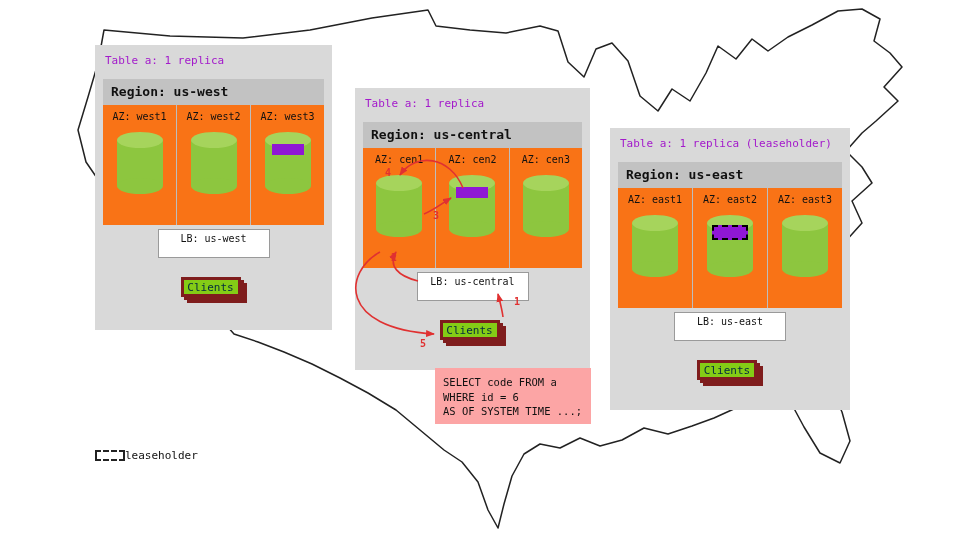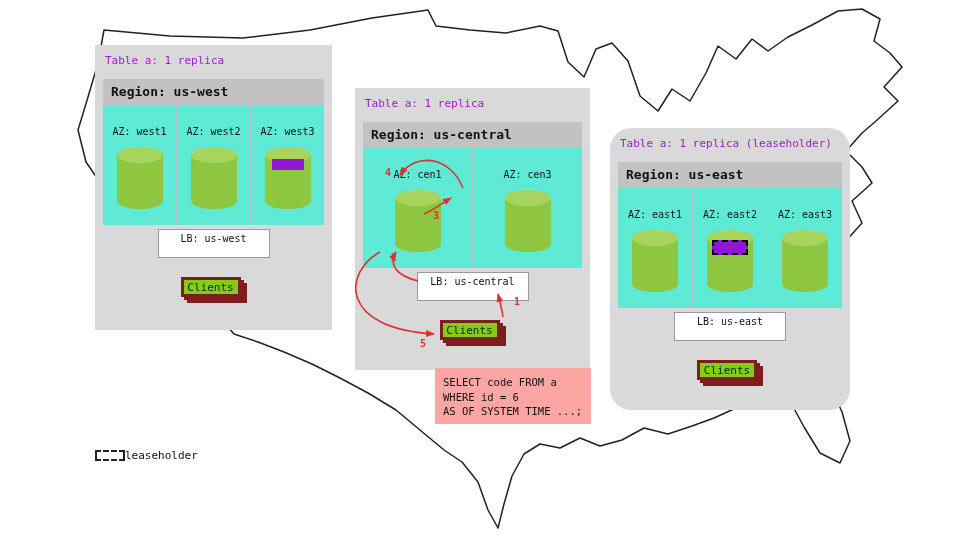--- a/index.html
+++ b/index.html
@@ -5,21 +5,21 @@
   html,body{margin:0;padding:0;background:#fff;}
   .stage{position:relative;width:960px;height:540px;overflow:hidden;background:#fff;
          font-family:"DejaVu Sans Mono", monospace;color:#111;}
   .map-svg{position:absolute;left:0;top:0;z-index:0;}
   .panel{position:absolute;background:#d9d9d9;z-index:1;}
   .table-label{position:absolute;left:10px;top:9px;font-size:11px;color:#a31acb;white-space:nowrap;}
   .region{position:absolute;left:8px;right:8px;top:34px;}
   .region-header{height:26px;line-height:26px;background:#c2c2c2;font-size:13px;font-weight:600;
                  padding-left:8px;white-space:nowrap;}
   .az-row{display:flex;gap:1px;background:#bdbdbd;height:120px;}
-  .az{flex:1;background:#5eead4;text-align:center;padding-top:20px;position:relative;}
+  .az{flex:1;background:#f97316;text-align:center;padding-top:5px;position:relative;}
   .az-label{font-size:10px;height:14px;line-height:14px;white-space:nowrap;}
   .cylinder{position:relative;width:46px;height:70px;margin:8px auto 0;}
   .cylinder .cbody{position:absolute;left:0;top:8px;width:46px;height:46px;background:#8dc63f;}
   .cylinder .cbot{position:absolute;left:0;top:46px;width:46px;height:16px;background:#8dc63f;border-radius:50%;}
   .cylinder .ctop{position:absolute;left:0;top:0;width:46px;height:16px;background:#a6d45c;border-radius:50%;}
   .band{position:absolute;left:7px;top:12px;width:32px;height:11px;background:#8f17d4;z-index:2;}
   .band.lease{left:5px;top:10px;width:36px;height:15px;border:2px dashed #000;box-sizing:border-box;}
   .lb{position:absolute;left:50%;transform:translateX(-50%);top:184px;width:112px;height:29px;
       background:#fff;border:1px solid #9a9a9a;font-size:10px;line-height:18px;text-align:center;
       white-space:nowrap;box-sizing:border-box;}
@@ -93,38 +93,47 @@
       <div class="az-row">
         <div class="az">
           <div class="az-label">AZ: cen1</div>
           <div class="cylinder">
               <div class="cbody"></div>
               <div class="cbot"></div>
               <div class="ctop"></div>
             </div>
         </div>
         <div class="az">
+          <div class="az-label">AZ: cen2</div>
+          <div class="cylinder">
+              <div class="cbody"></div>
+              <div class="cbot"></div>
+              <div class="ctop"></div>
+            <div class="band"></div>
+          </div>
+        </div>
+        <div class="az">
           <div class="az-label">AZ: cen3</div>
           <div class="cylinder">
               <div class="cbody"></div>
               <div class="cbot"></div>
               <div class="ctop"></div>
             </div>
         </div>
       </div>
     </div>
     <div class="lb">LB: us-central</div>
     <div class="clients">
       <div class="layer l1"></div>
       <div class="layer l2"></div>
       <div class="layer l3">Clients</div>
     </div>
   </div>
 
-  <div class="panel" style="left:610px;top:128px;width:240px;height:282px;border-radius:21px;">
+  <div class="panel" style="left:610px;top:128px;width:240px;height:282px;">
     <div class="table-label">Table a: 1 replica (leaseholder)</div>
     <div class="region">
       <div class="region-header">Region: us-east</div>
       <div class="az-row">
         <div class="az">
           <div class="az-label">AZ: east1</div>
           <div class="cylinder">
               <div class="cbody"></div>
               <div class="cbot"></div>
               <div class="ctop"></div>

